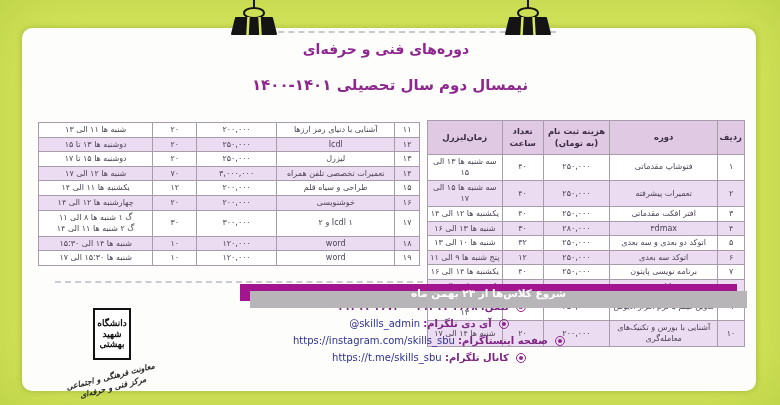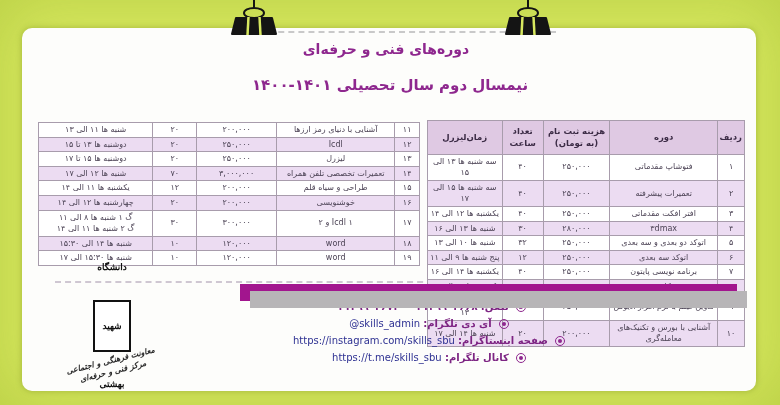--- a/index.html
+++ b/index.html
@@ -60,25 +60,24 @@
   .contact-line{direction:rtl;font-size:10px;margin:0 0 4.5px 0;line-height:1.25;white-space:nowrap;}
   .ci{display:inline-block;width:8px;height:8px;border:1px solid var(--purple_dark,#8e278e);
       border-radius:50%;position:relative;vertical-align:middle;margin-left:4px;}
   .ci::after{content:"";position:absolute;inset:2px;background:var(--purple_dark,#8e278e);border-radius:50%;}
   .cl{color:#7d2483;font-weight:bold;}
   .cv{color:var(--link_color,#2e3192);direction:rtl;unicode-bidi:plaintext;}
   .cv-phone{color:#7d2483;font-weight:bold;}
   
   .seal-wrap{position:absolute;left:52px;top:296px;width:120px;z-index:2;}
   .seal-box{
-    width:34px;height:48px;border:2px solid #111;margin:4px auto;
+    width:34px;height:48px;border:2px solid #111;margin:12px auto;
     display:flex;flex-direction:column;align-items:center;justify-content:center;
     font-family:"DejaVu Serif",serif;font-weight:bold;color:#111;font-size:9px;line-height:1.15;
     background:#fff;
-    gap:48px;
   }
   .seal-dept{
     margin-top:4px;text-align:center;transform:rotate(-14deg);transform-origin:center;
     font-size:8px;font-style:italic;color:#2b2b2b;line-height:1.35;font-weight:bold;
   }
 </style>
 </head>
 <body style="--lime: #d7e85f; --purple_dark: #8e278e; --banner_bg: #a2158e; --table_header_bg: #dfc9e3; --table_alt_row: #ecdcf2; --link_color: #2e3192;">
 
 <div class="bg-shade"></div>
@@ -270,20 +269,21 @@
         <td class="c2">۱۲۰,۰۰۰</td>
         <td class="c3">۱۰</td>
         <td class="c4">شنبه ها ۱۵:۳۰ الی ۱۷</td>
       </tr>
     </tbody>
 </table>
 
 <div class="dash-bottom"></div>
 
 <div class="banner">
+  <span>شروع کلاس‌ها از ۲۳ بهمن ماه</span>
 </div>
 
 <div class="contacts">
   <div class="contact-line">
     <span class="ci"></span>
     <span class="cl">تلفن:</span>
     <span class="cv cv-phone">۰۲۱۲۹۹۰۲۶۷۳ - ۰۲۱۲۹۹۰۲۶۶۸</span>
   </div>
   <div class="contact-line">
     <span class="ci"></span>

